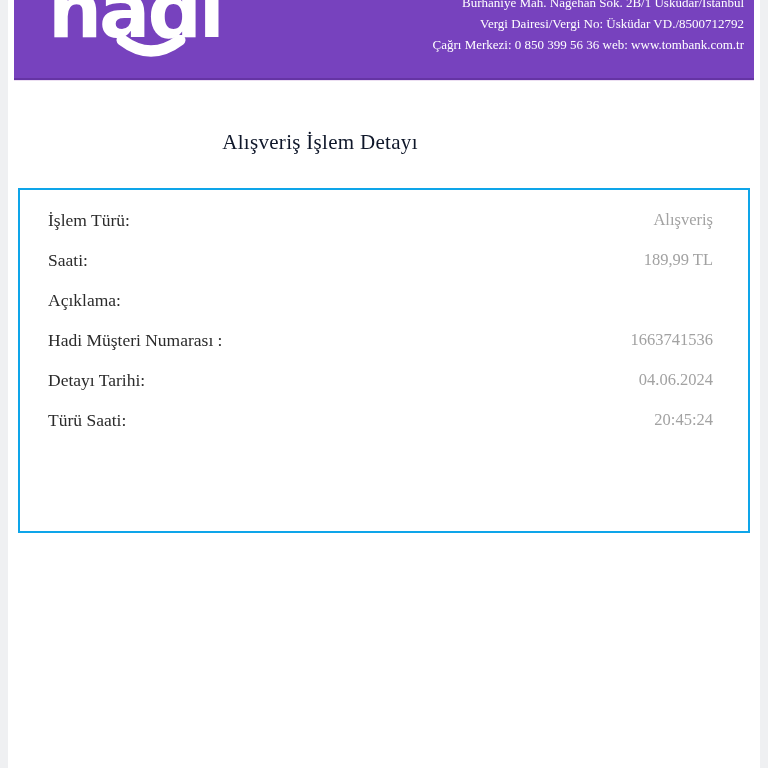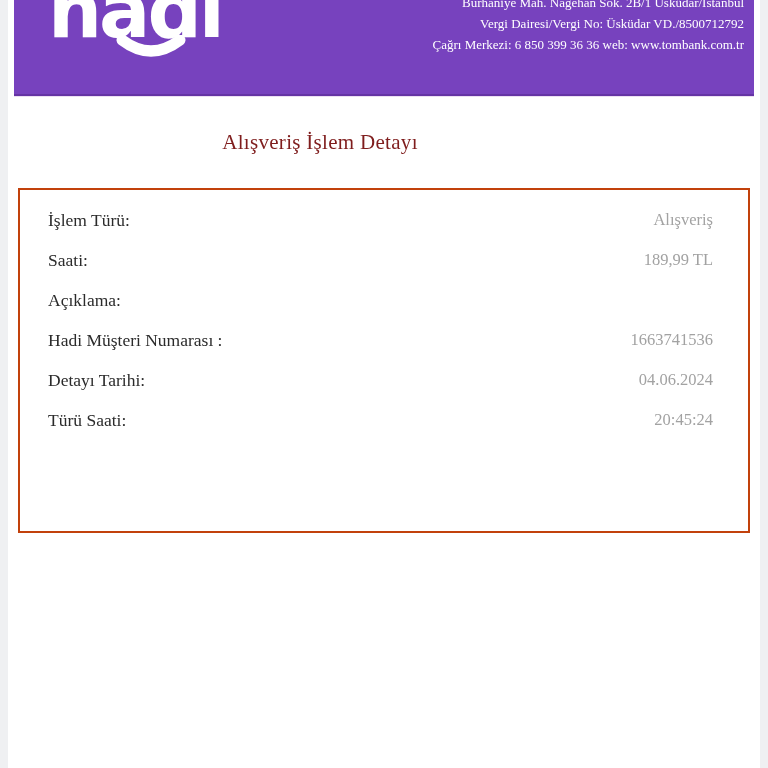--- a/index.html
+++ b/index.html
@@ -12,21 +12,21 @@
   }
   .doc {
     position: absolute;
     left: 8px; top: 0;
     width: 752px; height: 768px;
     background: #ffffff;
   }
   .header {
     position: absolute;
     left: 6px; top: 0;
-    width: 740px; height: 96px;
+    width: 740px; height: 80px;
     background: #7742be;
     border-bottom: 2px solid #6534a4;
     box-shadow: 0 1px 0 #ecdff2;
     overflow: hidden;
   }
   .logo { position: absolute; left: 0; top: 0; width: 230px; height: 96px; }
   .logo-text {
     position: absolute;
     left: 34px; top: -27px;
     font-family: "DejaVu Sans", sans-serif;
@@ -45,28 +45,28 @@
     font-size: 13px;
     line-height: 21px;
     white-space: nowrap;
   }
   .title {
     position: absolute;
     left: 0; top: 130px;
     width: 624px;
     text-align: center;
     font-size: 21px;
-    color: #7f1d1d;
+    color: #0f172a;
     letter-spacing: 0.3px;
   }
   .details {
     position: absolute;
     left: 10px; top: 188px;
     width: 732px; height: 345px;
-    border: 2px solid #c2410c;
+    border: 2px solid #0ea5e9;
     padding: 10px 0;
     background: #ffffff;
   }
   .row {
     height: 40px;
     display: flex;
     align-items: center;
     justify-content: space-between;
     padding: 0 35px 0 28px;
   }
@@ -81,21 +81,21 @@
   <div class="header">
     <div class="logo">
       <span class="logo-text">hadi</span>
       <svg class="smile-svg" width="72" height="28" viewBox="0 0 72 28">
         <path d="M7 5 Q36 27 65 5" stroke="#ffffff" stroke-width="11" fill="none" stroke-linecap="round"></path>
       </svg>
     </div>
     <div class="addr">
       <div>Burhaniye Mah. Nagehan Sok. 2B/1 Üsküdar/İstanbul</div>
       <div>Vergi Dairesi/Vergi No: Üsküdar VD./8500712792</div>
-      <div>Çağrı Merkezi: 6 850 399 36 36 web: www.tombank.com.tr</div>
+      <div>Çağrı Merkezi: 0 850 399 56 36 web: www.tombank.com.tr</div>
     </div>
   </div>
 
   <div class="title">Alışveriş İşlem Detayı</div>
 
   <div class="details" id="rows">
   <div class="row">
     <span class="label">İşlem Türü:</span>
     <span class="value">Alışveriş</span>
   </div>

